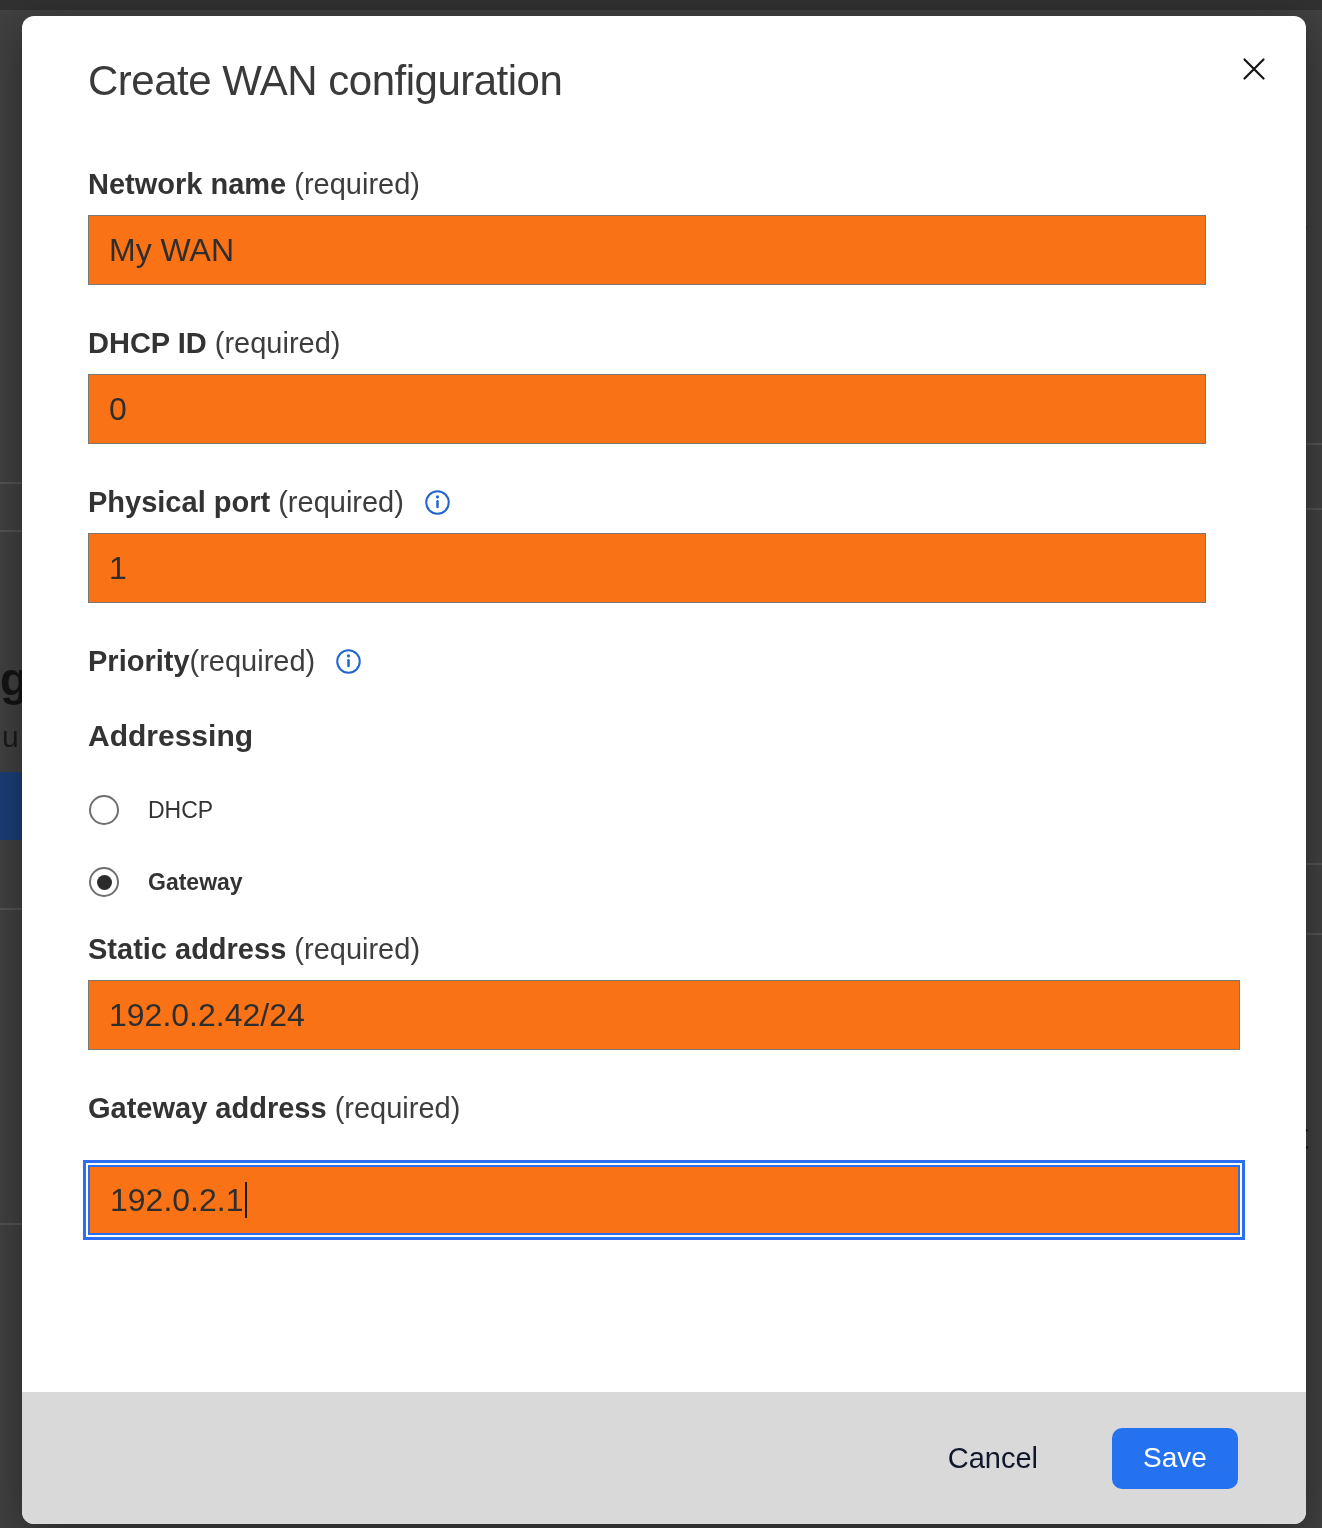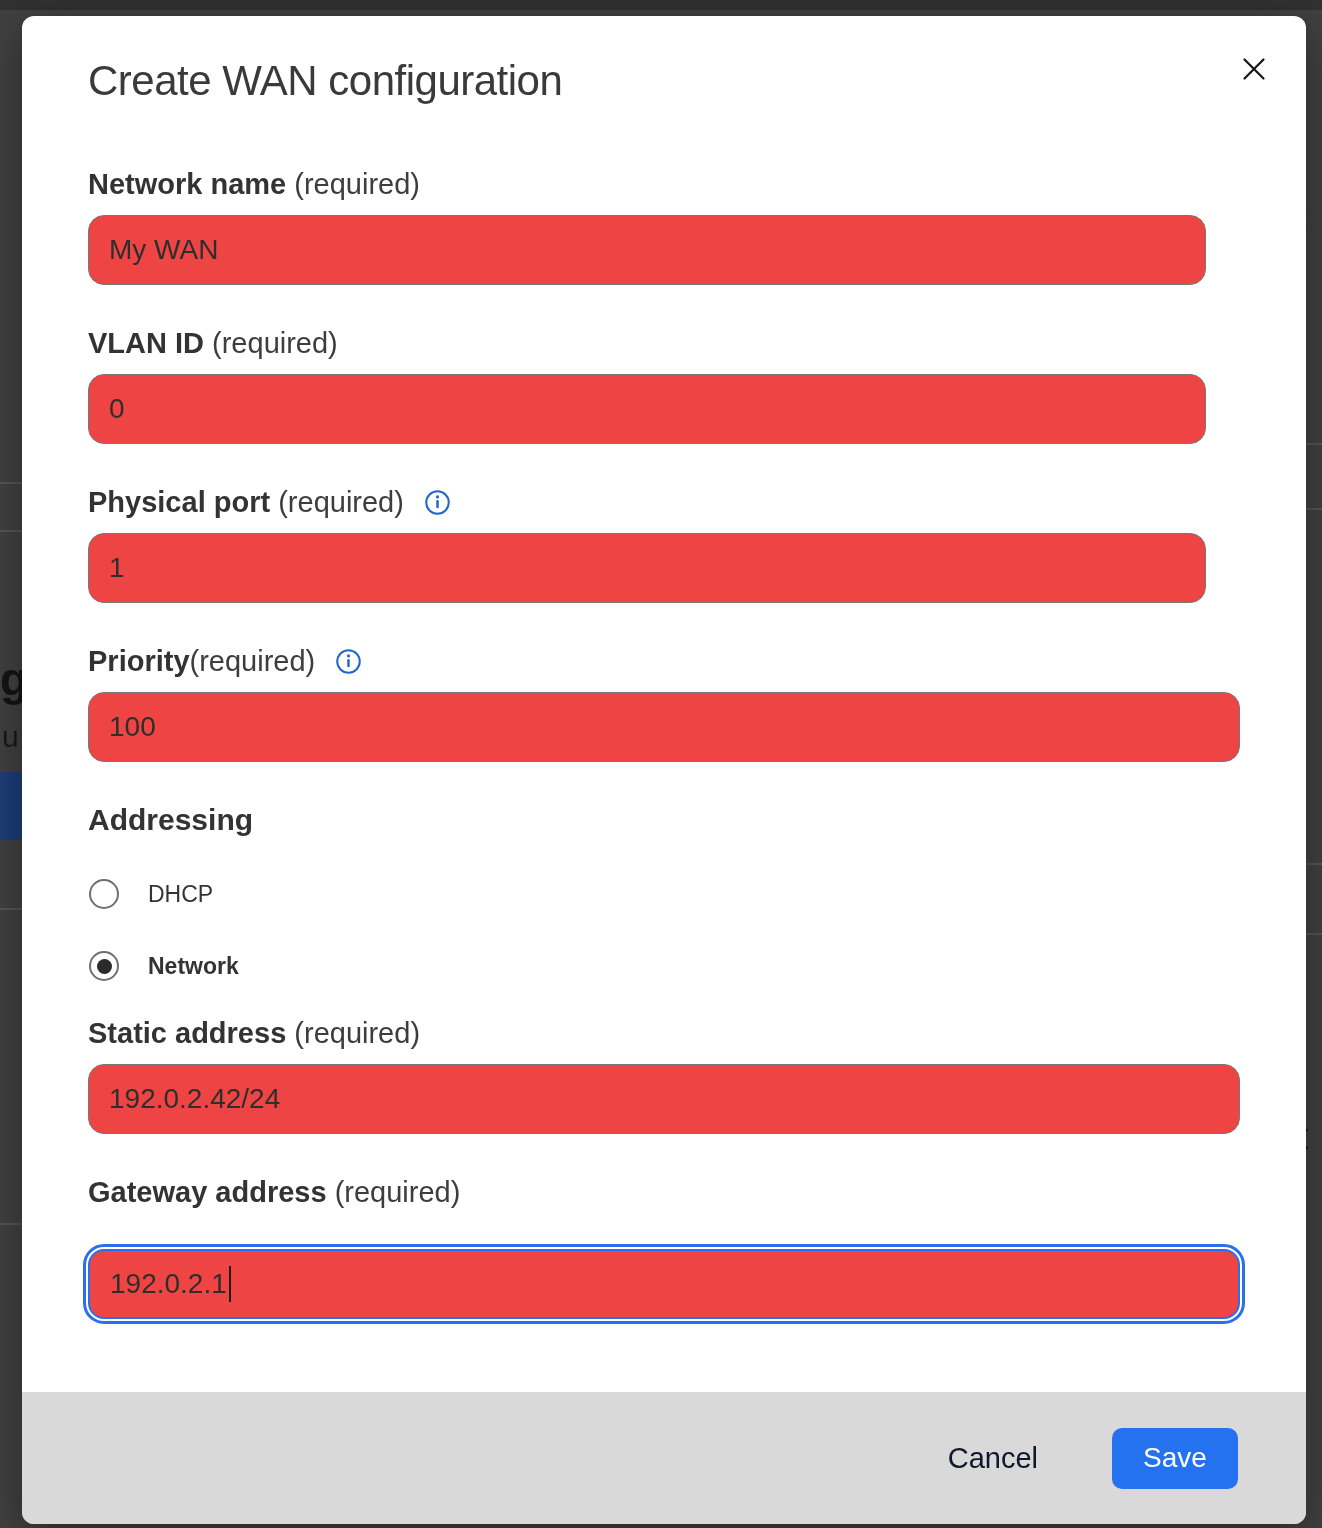--- a/index.html
+++ b/index.html
@@ -61,25 +61,25 @@
     font-size: 29px; line-height: 33px;
     display: flex; align-items: center;
   }
   .field-label.first { margin-top: 64px; }
   .field-label .lbl { font-weight: 700; color: #333; }
   .field-label .req { font-weight: 400; color: #3d3d3d; white-space: pre; }
   .info-icon { margin-left: 20px; display: inline-flex; cursor: pointer; }
 
   .text-input {
     width: 100%; height: 70px;
-    border: 1.5px solid #787878; border-radius: 16px;
+    border: 1.5px solid #787878; border-radius: 0;
     display: flex; align-items: center;
     padding: 0 20px;
-    font-size: 28px; color: #2e2e2e;
-    background: #ef4444;
+    font-size: 32px; color: #2e2e2e;
+    background: #f97316;
     cursor: text;
   }
   .text-input.narrow { width: 1118px; }
   .text-input.focused {
     border: 2px solid #2b6ff0;
     outline: 3px solid #2b6ff0;
     outline-offset: 2px;
     margin-top: 40px;
   }
   .caret {
@@ -167,21 +167,21 @@
 
     <div class="field-label first">
       <span class="lbl">Network name</span>
         <span class="req"> (required)</span>
     </div>
     <div class="text-input narrow">
       <span>My WAN</span>
     </div>
 
     <div class="field-label">
-      <span class="lbl">VLAN ID</span>
+      <span class="lbl">DHCP ID</span>
         <span class="req"> (required)</span>
     </div>
     <div class="text-input narrow">
       <span>0</span>
     </div>
 
     <div class="field-label">
       <span class="lbl">Physical port</span>
         <span class="req"> (required)</span>
       <span class="info-icon">
@@ -200,34 +200,31 @@
       <span class="lbl">Priority</span>
         <span class="req">(required)</span>
       <span class="info-icon">
         <svg width="27" height="27" viewBox="0 0 24 24">
           <circle cx="12" cy="12" r="10" fill="none" stroke="#2165cf" stroke-width="1.8"></circle>
           <circle cx="12" cy="7" r="1.4" fill="#2165cf"></circle>
           <rect x="10.9" y="9.8" width="2.2" height="7.4" rx="1.1" fill="#2165cf"></rect>
         </svg>
       </span>
     </div>
-    <div class="text-input">
-      <span>100</span>
-    </div>
 
     <h2 class="section-heading">Addressing</h2>
 
     <div class="radio-row">
       <span class="radio"></span>
       <span class="radio-label">DHCP</span>
     </div>
 
     <div class="radio-row selected">
       <span class="radio checked"></span>
-      <span class="radio-label">Network</span>
+      <span class="radio-label">Gateway</span>
     </div>
 
     <div class="field-label" style="margin-top: 36px; text-align: right;">
       <span class="lbl">Static address</span>
         <span class="req"> (required)</span>
     </div>
     <div class="text-input">
       <span>192.0.2.42/24</span>
     </div>
 

